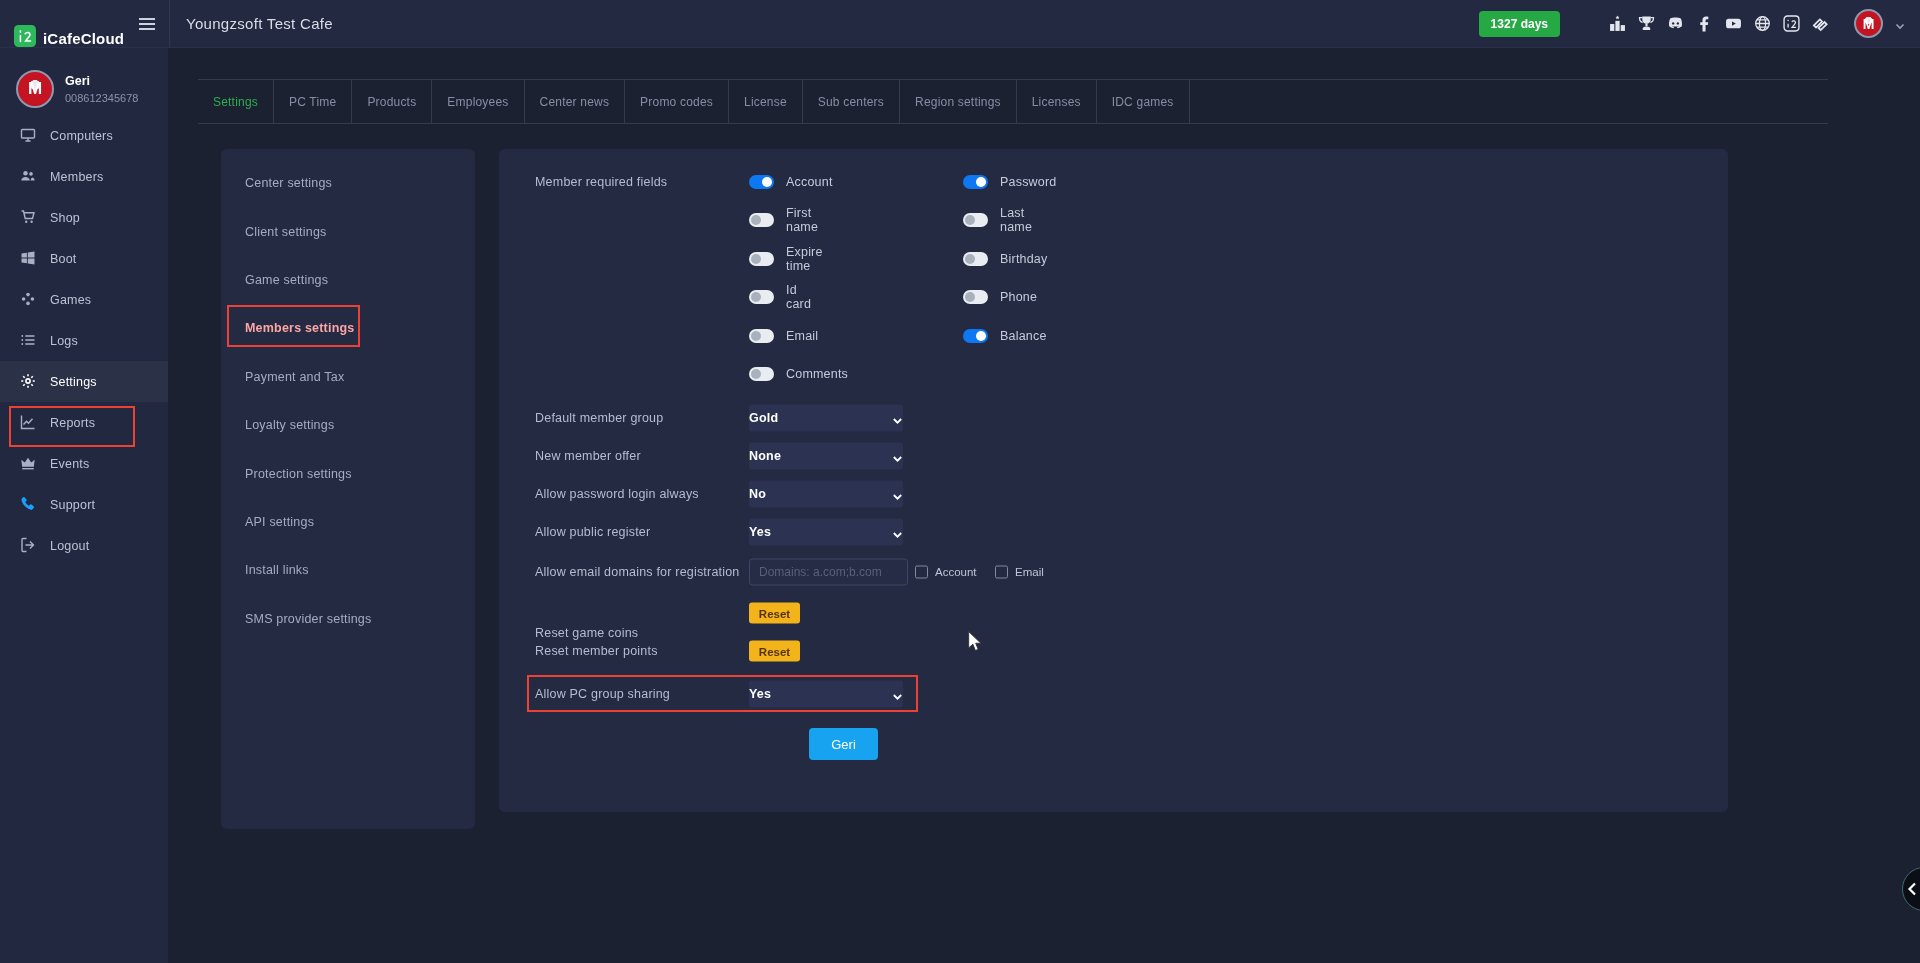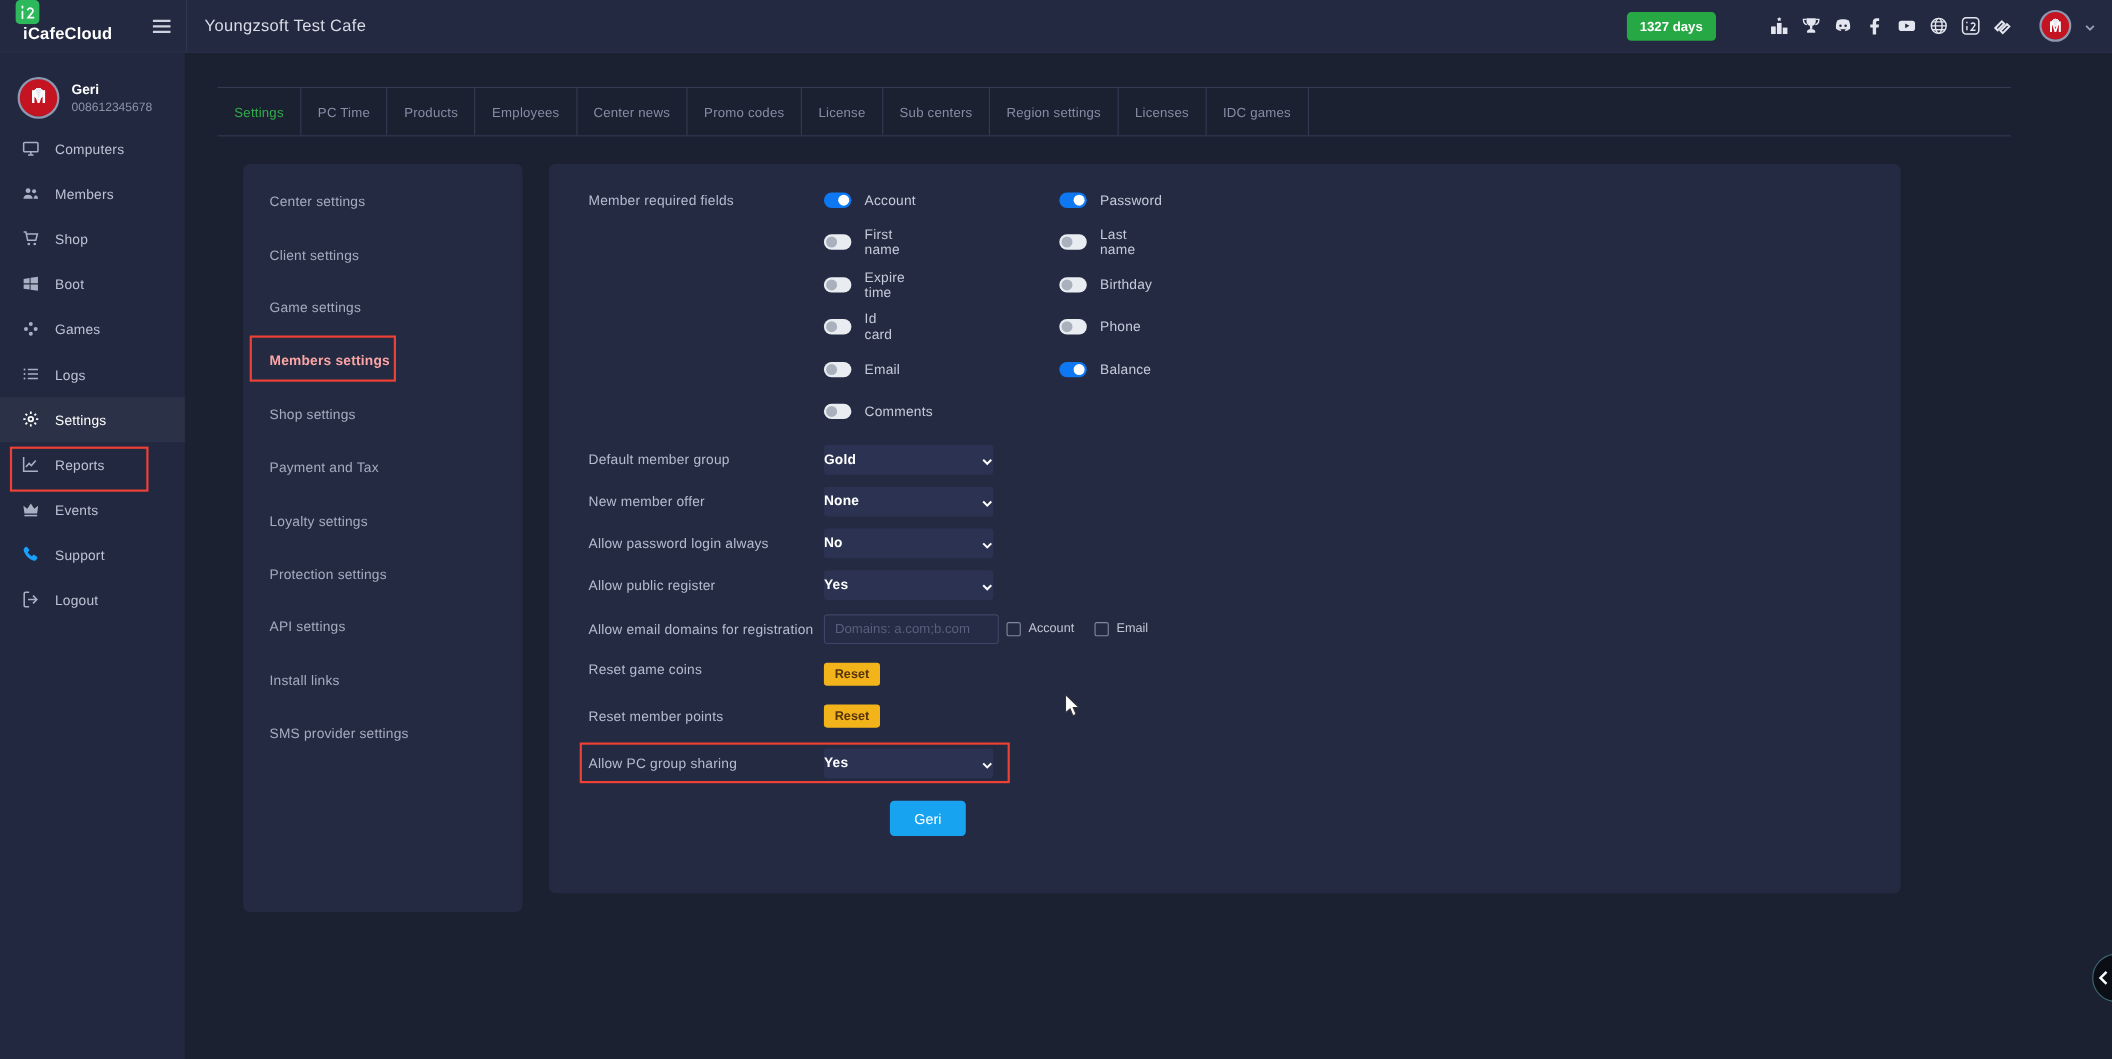--- a/index.html
+++ b/index.html
@@ -1,21 +1,21 @@
 <!DOCTYPE html>
 <html><head>
 <meta charset="utf-8">
 <style>
   html,body{margin:0;padding:0;background:#10131f;}
   *{box-sizing:border-box;font-family:"Liberation Sans",sans-serif;}
   .app{position:relative;width:1920px;height:963px;background:#1c2132;overflow:hidden;}
 
   
   .header{position:absolute;left:0;top:0;width:1920px;height:48px;background:#232940;border-bottom:1px solid #2a3047;display:flex;align-items:center;z-index:5;}
-  .brand-area{width:170px;height:100%;display:flex;align-items:flex-start;padding-left:14px;border-right:1px solid #303755;position:relative;flex-direction:column;}
+  .brand-area{width:170px;height:100%;display:flex;align-items:flex-end;padding-left:14px;border-right:1px solid #303755;position:relative;}
   .logo-mark{width:22px;height:22px;flex:0 0 22px;}
   .brand-text{color:#fff;font-size:15px;font-weight:700;margin-left:7px;letter-spacing:.2px;}
   .hamburger{position:absolute;right:12px;top:14px;width:20px;height:20px;color:#cdd2e0;cursor:pointer;}
   .header-title{color:#d9dce6;font-size:15px;margin-left:16px;letter-spacing:.3px;}
   .header-right{margin-left:auto;display:flex;align-items:center;gap:11px;padding-right:14px;}
   .days-badge{background:#26a844;color:#fff;font-size:12px;font-weight:600;padding:6px 12px;border-radius:4px;margin-right:37px;}
   .hicon{width:18px;height:18px;color:#e3e6ee;display:inline-flex;align-items:center;justify-content:center;}
   .hicon svg{width:17px;height:17px;}
   .avatar{width:29px;height:29px;border-radius:50%;background:radial-gradient(circle at 50% 38%,#e8e9ef 0 18%,#c41422 19% 70%,#7e0d16 100%);border:2px solid #8e98b0;color:#fff;font-weight:700;font-size:14px;display:flex;align-items:center;justify-content:center;margin-left:14px;}
   .chev-down{color:#9aa0b4;width:12px;height:12px;}
@@ -293,21 +293,20 @@
       <div class="tab">Region settings</div>
       <div class="tab">Licenses</div>
       <div class="tab">IDC games</div>
     </div>
 
   <div class="panel subnav">
       <div class="subnav-item">Center settings</div>
       <div class="subnav-item">Client settings</div>
       <div class="subnav-item">Game settings</div>
       <div class="subnav-item active">Members settings</div>
-      <div class="subnav-item">Shop settings</div>
       <div class="subnav-item">Payment and Tax</div>
       <div class="subnav-item">Loyalty settings</div>
       <div class="subnav-item">Protection settings</div>
       <div class="subnav-item">API settings</div>
       <div class="subnav-item">Install links</div>
       <div class="subnav-item">SMS provider settings</div>
     </div>
   <div class="annotation-box ann-members"></div>
 
   <div class="panel formpanel">
@@ -418,21 +417,21 @@
         <label class="cbgroup" style="top: 422.5px; left: 416px;">
           <span class="cbox"></span>
           <span class="cbox-label">Account</span>
         </label>
         <label class="cbgroup" style="top: 422.5px; left: 496px;">
           <span class="cbox"></span>
           <span class="cbox-label">Email</span>
         </label>
       </div>
     <div id="reset-rows">
-        <div class="flabel" style="top: 460px;">Reset game coins</div>
+        <div class="flabel" style="top: 484px;">Reset game coins</div>
         <button class="warnbtn" style="top: 464px;">Reset</button>
         <div class="flabel" style="top: 502px;">Reset member points</div>
         <button class="warnbtn" style="top: 502px;">Reset</button>
       </div>
     <div id="pcgroup-row">
         <div class="flabel" style="top: 544.5px;">Allow PC group sharing</div>
         <div class="selectbox" style="top: 544.5px;">
           <span class="val">Yes</span>
           <span class="sel-chev"><svg viewBox="0 0 12 12" fill="none" stroke="currentColor" stroke-width="2">
               <path d="M2 3.8L6 7.8l4-4"></path>

